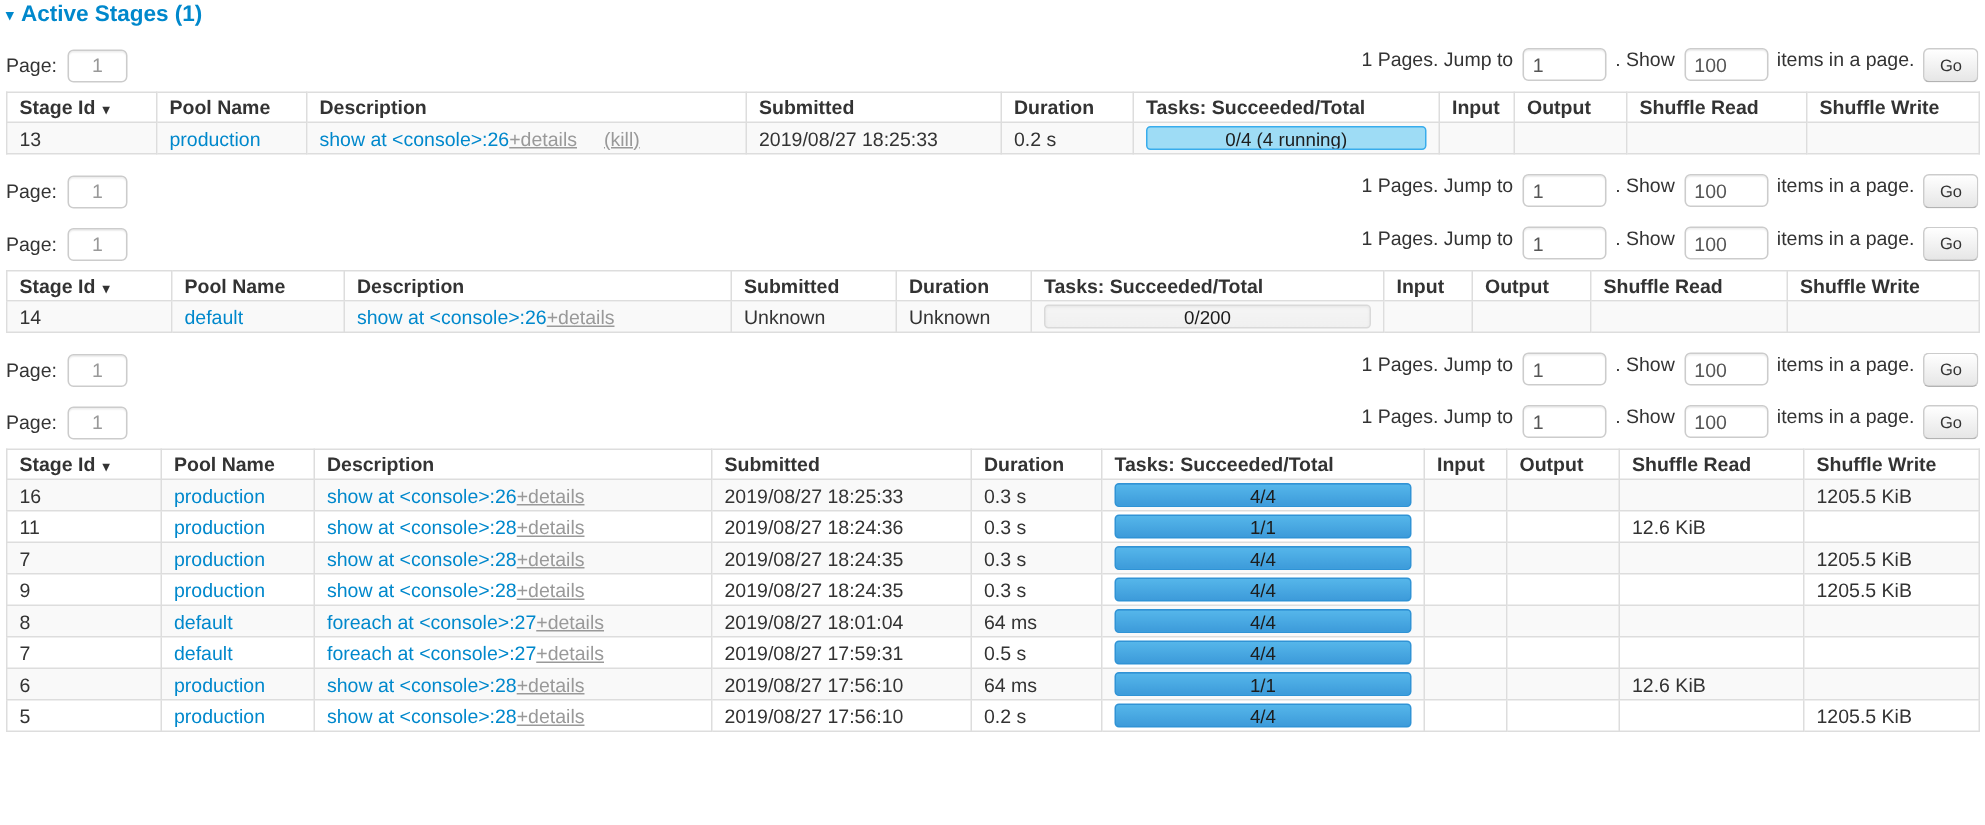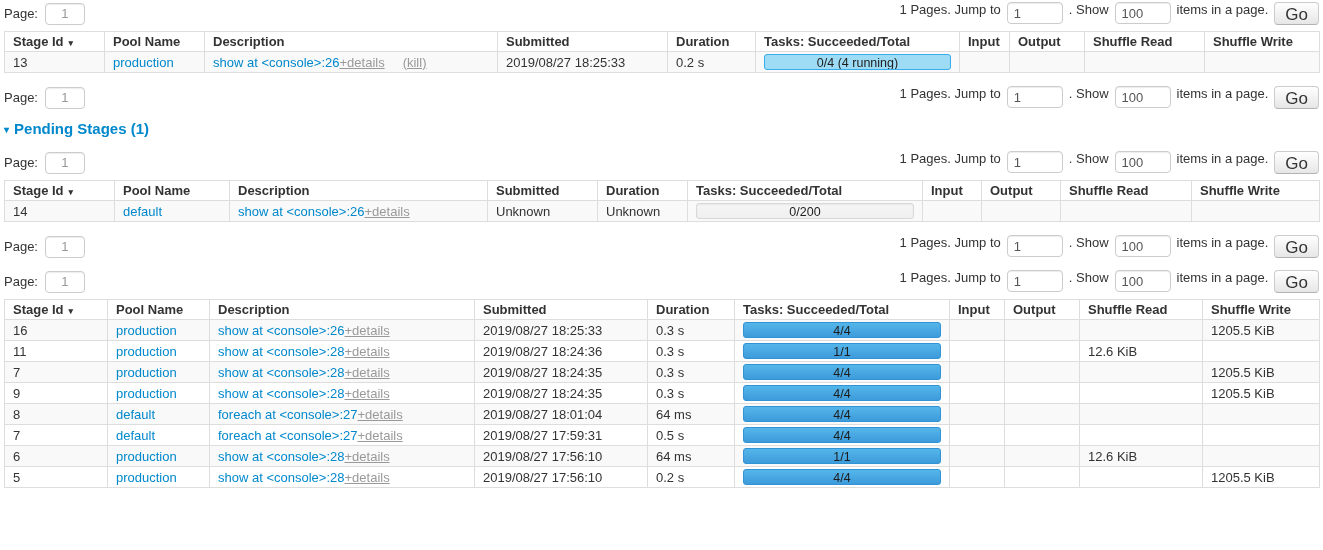--- a/index.html
+++ b/index.html
@@ -29,21 +29,21 @@
   input.pg{
     height:22px;border:1px solid #ccc;border-radius:4px;font-size:13px;
     font-family:"Liberation Sans",sans-serif;color:#555;
     box-shadow:inset 0 1px 1px rgba(0,0,0,0.075);outline:none;padding:2px 6px;
   }
   input.page-input{width:40px;text-align:center;color:#999;}
   input.jump-input,input.show-input{width:56px;}
   .go-btn{
     height:23px;padding:2px 10px;border:1px solid #ccc;border-bottom-color:#b3b3b3;
     border-radius:4px;background:linear-gradient(#ffffff,#e6e6e6);
-    color:#333;font-size:17px;font-family:"Liberation Sans",sans-serif;cursor:pointer;
+    color:#333;font-size:11px;font-family:"Liberation Sans",sans-serif;cursor:pointer;
   }
   table.stages{border-collapse:collapse;table-layout:fixed;width:1315px;margin:0;}
   table.stages th,table.stages td{
     border:1px solid #ddd;padding:2px 8px;text-align:left;vertical-align:middle;
     overflow:hidden;white-space:nowrap;font-size:13px;
   }
   table.stages th{font-weight:bold;height:20px;color:#333;background:#fff;cursor:pointer;}
   table.stages td{height:21px;color:#333;}
   tr.striped td{background:#f9f9f9;}
   .sort-arrow{font-size:9px;margin-left:5px;}
@@ -58,20 +58,21 @@
   }
   .bar.full{background:linear-gradient(to bottom,var(--full-bar-top),var(--full-bar-bottom));border:1px solid var(--full-bar-border);}
   .bar.running{background:var(--running-bar-bg);border:1px solid var(--running-bar-border);}
   .bar.empty{background:linear-gradient(to bottom,var(--empty-bar-bg),#f0f0f0);border:1px solid var(--empty-bar-border);box-shadow:inset 0 1px 2px rgba(0,0,0,0.06);}
 </style>
 </head>
 <body>
 
 <div class="wrap" id="app">
     <div class="section">
+      <div class="section-title"><span class="arrow">▾</span><span>Active Stages (1)</span></div>
       <div class="pag-row">
         <div class="pag-left">
           <span>Page:</span>
           <input class="pg page-input" value="1" style="">
         </div>
         <div class="pag-right">
           <span>1 Pages. Jump to</span>
           <input class="pg jump-input" value="1" style="">
           <span>. Show</span>
           <input class="pg show-input" value="100" style="">
@@ -140,21 +141,20 @@
           <span>1 Pages. Jump to</span>
           <input class="pg jump-input" value="1" style="">
           <span>. Show</span>
           <input class="pg show-input" value="100" style="">
           <span>items in a page.</span>
           <button class="go-btn">Go</button>
         </div>
       </div>
     </div>
     <div class="section mt">
-      <div class="section-title"><span class="arrow">▾</span><span>Pending Stages (1)</span></div>
       <div class="pag-row">
         <div class="pag-left">
           <span>Page:</span>
           <input class="pg page-input" value="1" style="">
         </div>
         <div class="pag-right">
           <span>1 Pages. Jump to</span>
           <input class="pg jump-input" value="1" style="">
           <span>. Show</span>
           <input class="pg show-input" value="100" style="">

